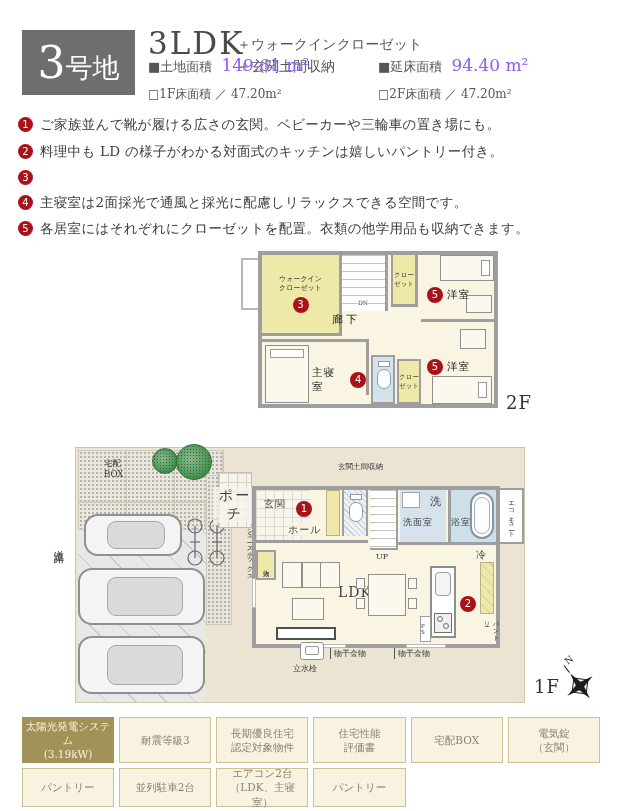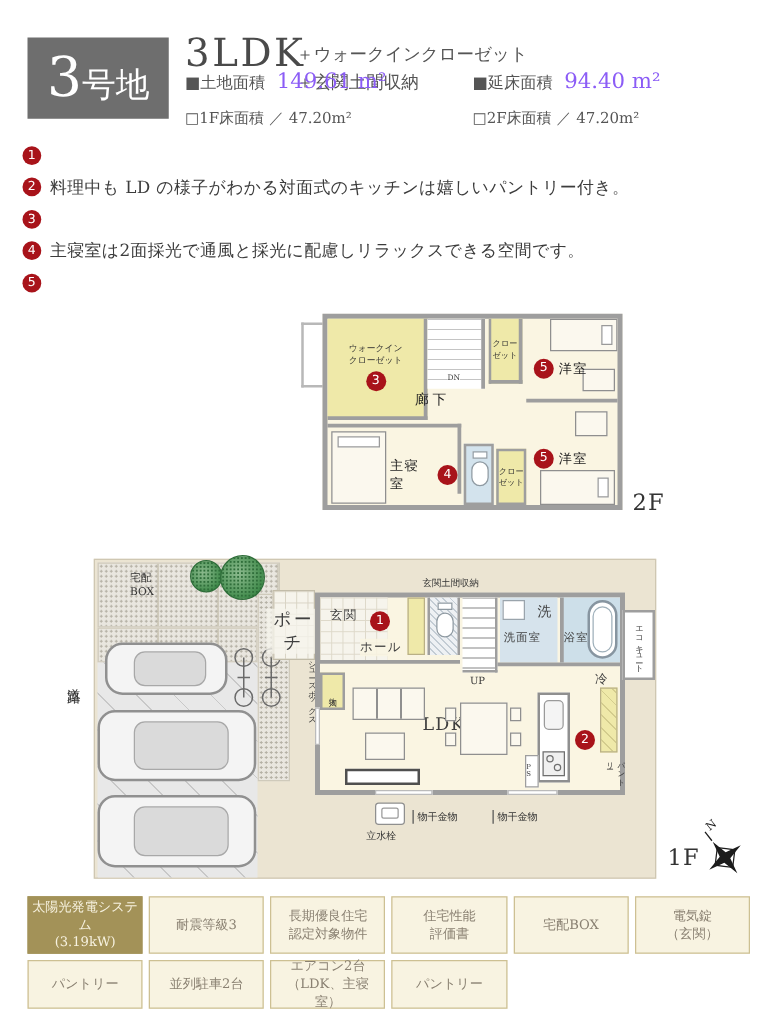--- a/index.html
+++ b/index.html
@@ -108,21 +108,21 @@
   .car3 { left:78px; top:206px; width:127px; height:58px; }
   .bike { position:absolute; }
   .porch-tiles { left:218px; top:42px; width:34px; height:56px; background:#f6f4ec;
     background-image:linear-gradient(#d8d3c4 1px, transparent 1px),
       linear-gradient(90deg,#d8d3c4 1px, transparent 1px);
     background-size:9px 9px; border:1px solid #c2bca9; }
   .porch-lbl { left:213px; top:57px; width:44px; font-size:14px; letter-spacing:2px;
     text-align:center; background:rgba(246,244,236,.75); }
   .shoes-lbl { left:245px; top:94px; font-size:6.5px; color:#333; }
 
-  .house { left:252px; top:44px; width:248px; height:162px; }
+  .house { left:252px; top:56px; width:248px; height:162px; }
   .h-genkan { left:0; top:0; width:54px; height:50px; background:#f6f4ec;
     background-image:linear-gradient(#ddd8c9 1px, transparent 1px),
       linear-gradient(90deg,#ddd8c9 1px, transparent 1px); background-size:9px 9px; }
   .h-genkan-lbl { left:8px; top:7px; font-size:10px; letter-spacing:1px; }
   .h-badge1 { left:40px; top:11px; }
   .h-hall-lbl { left:32px; top:33px; font-size:10px; letter-spacing:1px;
     background:rgba(250,245,226,.8); }
   .h-doma { left:70px; top:0; width:14px; height:46px; border:1px solid #b9b086; }
   .h-toilet { left:86px; top:0; width:26px; height:46px; background:#eef1f4;
     background-image:repeating-linear-gradient(45deg, transparent 0 3px, #c3ccd4 3px 4px);
@@ -215,34 +215,36 @@
   <div class="abs ar1c2">
     <span class="area-label">■延床面積</span>
     <span class="area-value">94.40 m²</span>
   </div>
   <div class="abs ar2c1 area-sub">□1F床面積 ／ 47.20m²</div>
   <div class="abs ar2c2 area-sub">□2F床面積 ／ 47.20m²</div>
 
   <ul class="abs features">
     <li>
       <span class="num-badge">1</span>
+      <span>ご家族並んで靴が履ける広さの玄関。ベビーカーや三輪車の置き場にも。</span>
       </li>
     <li>
       <span class="num-badge">2</span>
       <span>料理中も LD の様子がわかる対面式のキッチンは嬉しいパントリー付き。</span>
       </li>
     <li>
       <span class="num-badge">3</span>
       </li>
     <li>
       <span class="num-badge">4</span>
       <span>主寝室は2面採光で通風と採光に配慮しリラックスできる空間です。</span>
       </li>
     <li>
       <span class="num-badge">5</span>
+      <span>各居室にはそれぞれにクローゼットを配置。衣類の他学用品も収納できます。</span>
       </li>
   </ul>
 
   <div class="abs plan2f">
     <div class="abs p2-balcony"></div>
     <div class="abs p2-outer wall-bg">
       <div class="abs p2-wic yellow">
         <span class="tiny-lbl pre" style="font-size:7px;">ウォークイン
 クローゼット</span>
         <span class="fp-badge">3</span>

